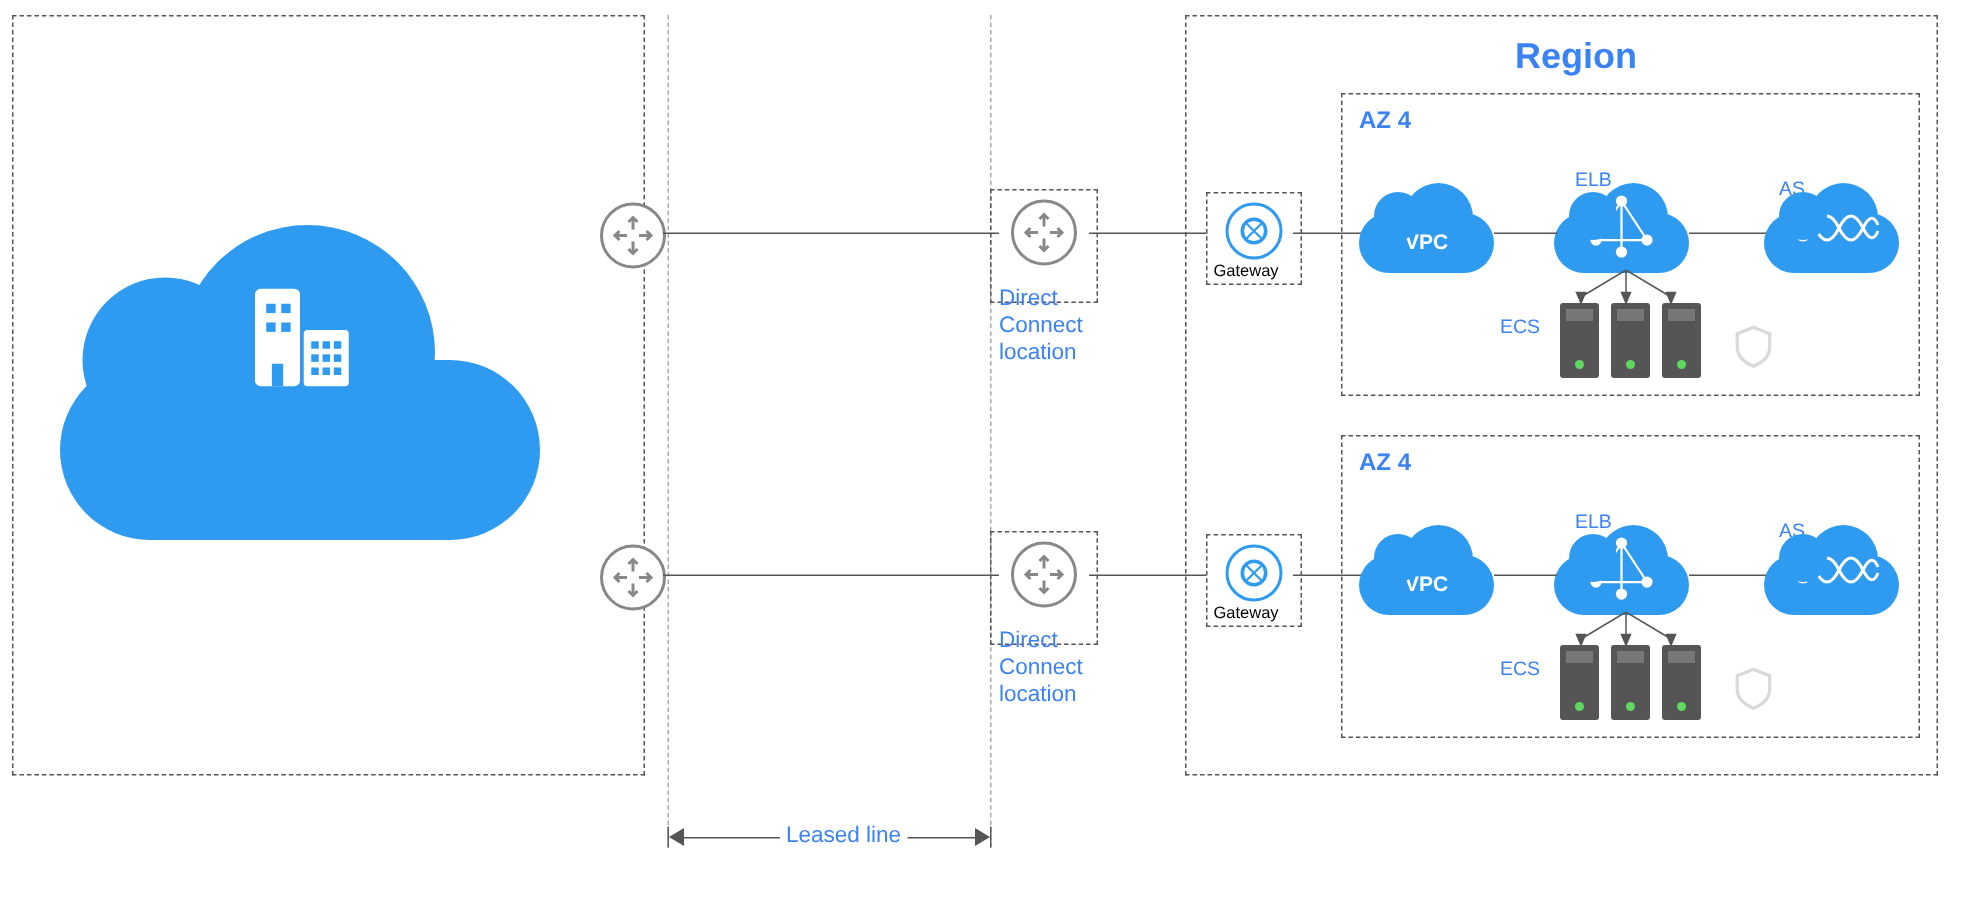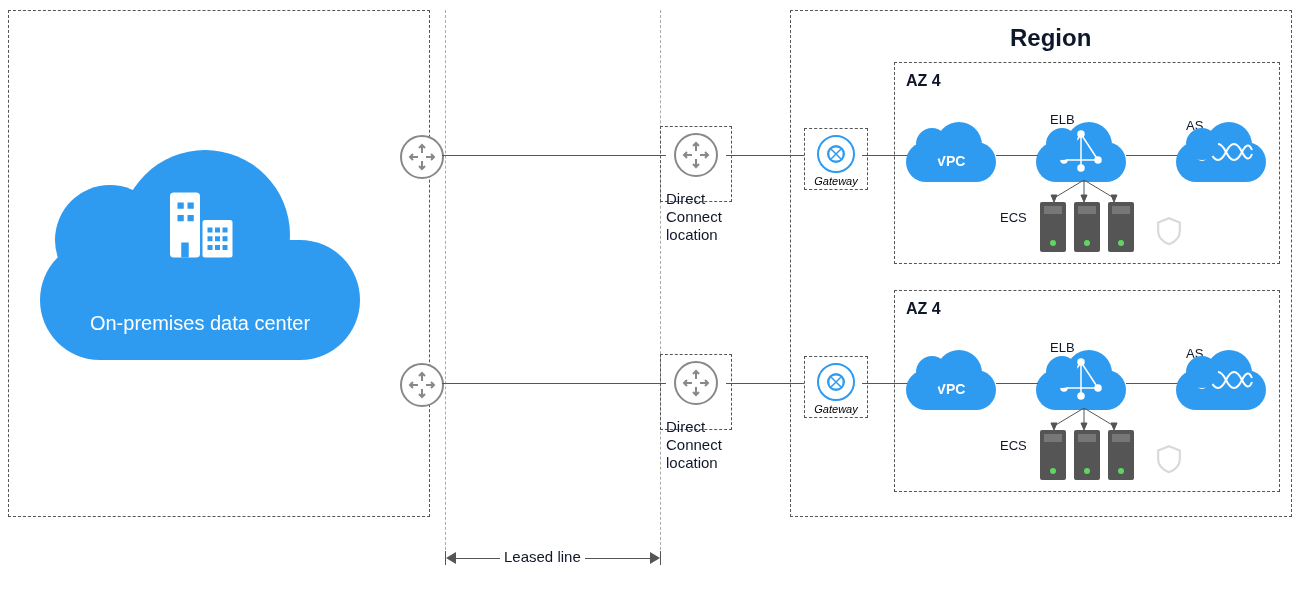--- a/index.html
+++ b/index.html
@@ -1,18 +1,18 @@
 <!DOCTYPE html>
 <html><head>
 <meta charset="utf-8">
 <style>
   html, body { margin:0; padding:0; width:1308px; height:598px; font-family: Arial, Helvetica, sans-serif; background:#fff; }
   .canvas { position:relative; width:1308px; height:598px; }
   .dashbox { position:absolute; border:1.5px dashed #555; background:transparent; }
-  .label { position:absolute; color:#0f172a; font-size:16px; }
+  .label { position:absolute; color:#3b82f6; font-size:16px; }
   .label-big { font-size:24px; font-weight:700; }
   .label-med { font-size:16px; font-weight:700; }
   .label-sm  { font-size:13px; }
   .line { position:absolute; background:#555; height:1px; }
   .vline { position:absolute; background:#555; width:1px; }
 
   
   .cloud {
     position:absolute;
     background:#2e9bf0;
@@ -27,21 +27,21 @@
   .cloud-sm::before { width:46px; height:46px; left:30px; top:-20px; }
   .cloud-sm::after  { width:32px; height:32px; left:10px; top:-14px; }
 
   .onprem-text { position:absolute; color:#fff; font-size:20px; text-align:center; width:320px; left:0; top:72px; }
 
   
   .router { position:absolute; width:40px; height:40px; border:2px solid #888; border-radius:50%; background:#fff; }
   .router svg { width:100%; height:100%; }
 
   
-  .dc-box { position:absolute; border:1px dashed #555; padding:6px 4px 20px 4px; text-align:center; font-size:14px;font-style:italic; }
+  .dc-box { position:absolute; border:1px dashed #555; padding:6px 4px 20px 4px; text-align:left; font-size:14px; }
 
   .gw-icon {
     width:34px; height:34px; margin:0 auto 2px auto;
     border:2px solid #2e9bf0; border-radius:50%;
     display:flex; align-items:center; justify-content:center;
     color:#2e9bf0;
   }
 
   
   .server { position:absolute; width:26px; height:50px; background:#555; border-radius:2px; }
@@ -83,21 +83,20 @@
     <rect x="38" y="34" width="4" height="4" fill="#2e9bf0"></rect>
         <rect x="44" y="34" width="4" height="4" fill="#2e9bf0"></rect>
         <rect x="50" y="34" width="4" height="4" fill="#2e9bf0"></rect>
     <rect x="38" y="41" width="4" height="4" fill="#2e9bf0"></rect>
         <rect x="44" y="41" width="4" height="4" fill="#2e9bf0"></rect>
         <rect x="50" y="41" width="4" height="4" fill="#2e9bf0"></rect>
     <rect x="38" y="48" width="4" height="4" fill="#2e9bf0"></rect>
         <rect x="44" y="48" width="4" height="4" fill="#2e9bf0"></rect>
         <rect x="50" y="48" width="4" height="4" fill="#2e9bf0"></rect>
   </svg>
-  <div class="onprem-text">On-premises data center</div>
 </div>
 
 <div class="router" style="left:400px; top:135px;">
   <svg viewBox="0 0 40 40">
         <g stroke="#888" stroke-width="2" fill="none">
           <path d="M20 8 L20 16 M20 24 L20 32 M8 20 L16 20 M24 20 L32 20"></path>
           <path d="M17 11 L20 8 L23 11 M17 29 L20 32 L23 29 M11 17 L8 20 L11 23 M29 17 L32 20 L29 23"></path>
         </g>
       </svg>
 </div>
@@ -290,15 +289,15 @@
   <svg viewBox="0 0 24 28">
         <path d="M12 2 L22 6 V14 Q22 22 12 26 Q2 22 2 14 V6 Z"></path>
       </svg>
 </div>
 
 <div class="line" style="left:448px; top:558px; width:210px;"></div>
 <div class="cap cap-l" style="left:446px; top:552px;"></div>
 <div class="cap cap-r" style="left:650px; top:552px;"></div>
 <div class="tick" style="left:445px; top:551px;"></div>
 <div class="tick" style="left:660px; top:551px;"></div>
-<div class="label" style="left:500px; top:548px; background:#fff; padding:0 4px; font-size:15px;">Leased line</div>
+<div class="label" style="left:520px; top:548px; background:#fff; padding:0 4px; font-size:15px;">Leased line</div>
 
 </div>
 
 </body></html>

